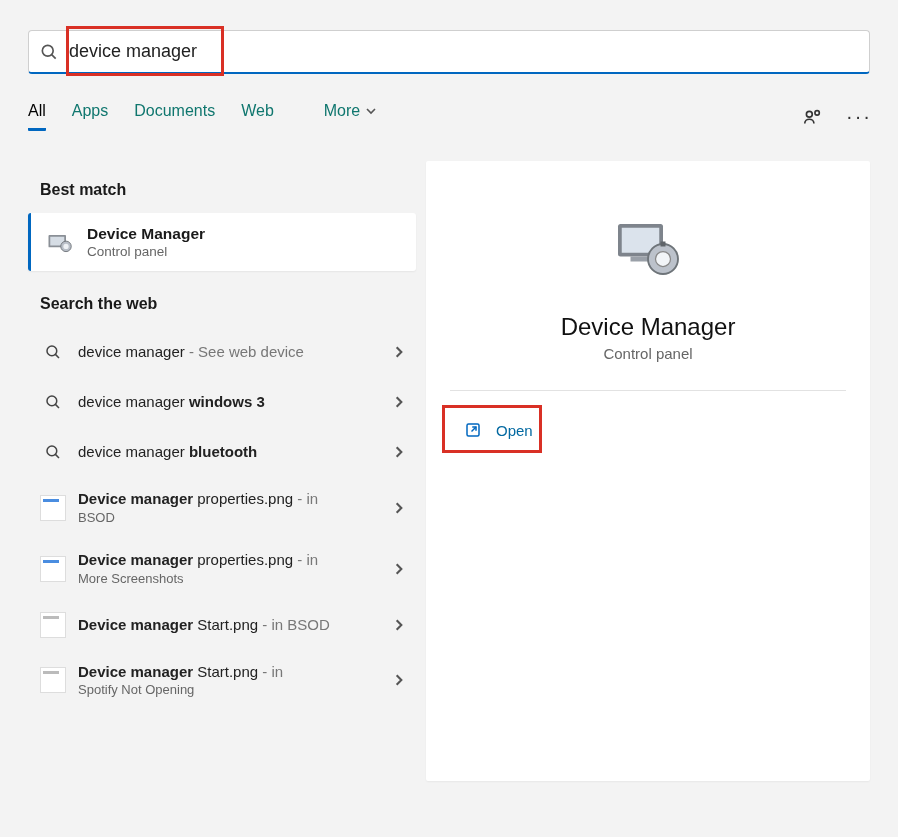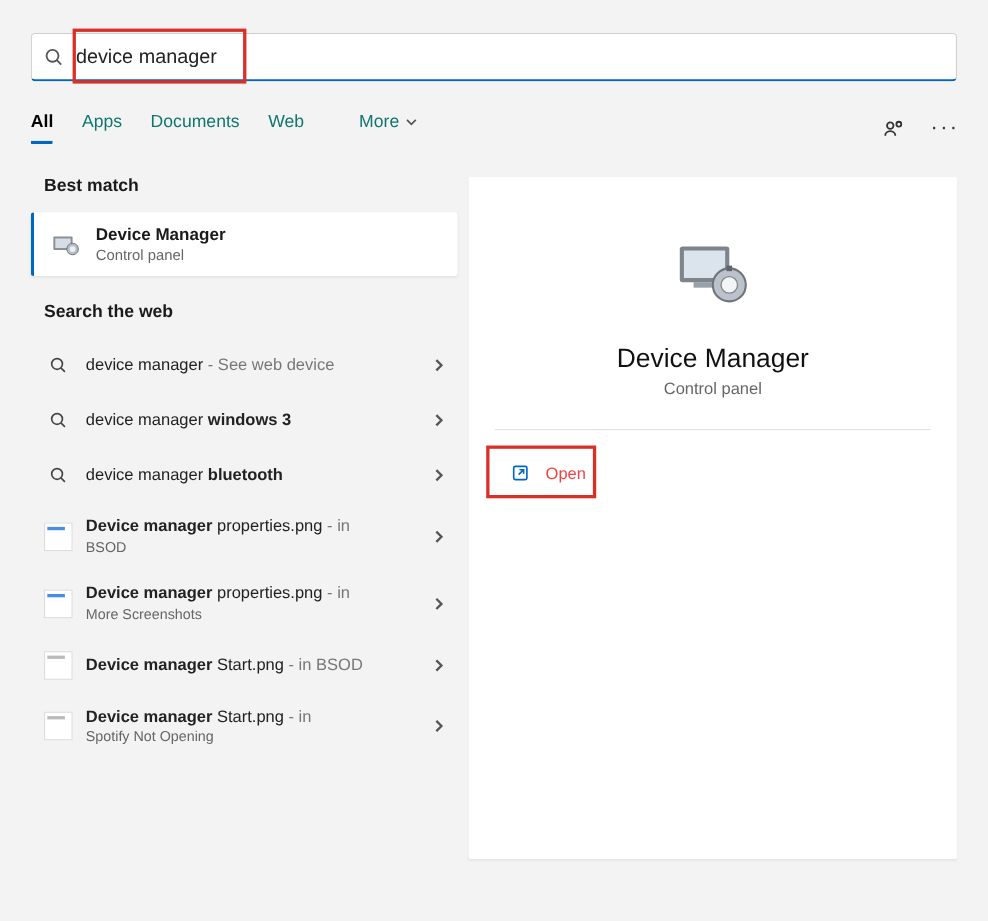--- a/index.html
+++ b/index.html
@@ -60,31 +60,32 @@
     font-size: 16px;
     color: #0f766e;
     cursor: pointer;
     padding-bottom: 8px;
     border-bottom: 3px solid transparent;
   }
   .tab.active {
     color: #000;
     border-bottom: 3px solid #0067c0;
     border-radius: 1px;
-    font-weight: 700;
+    font-weight: 400;
   }
   .tab-more { display: flex; align-items: center; gap: 5px; margin-left: 24px; }
   .actions { display: flex; gap: 24px; align-items: center; color:#444; }
   .icon-btn { cursor: pointer; width:22px; height:22px; display:flex; align-items:center; justify-content:center; font-size:18px; color:#333;}
 
   
   .main { display: flex; gap: 0; }
   .left {
     width: 388px;
     flex-shrink: 0;
+    margin-top: 20px;
   }
   .right {
     flex: 1;
     background: #fff;
     border-radius: 2px;
     padding: 28px 24px 40px 24px;
     margin-left: 10px;
     box-shadow: 0 1px 2px rgba(0,0,0,0.05);
     min-height: 620px;
   }
@@ -146,21 +147,21 @@
     display:flex; flex-direction:column; align-items:center;
   }
   .preview-icon { width:80px; height:80px; margin: 20px 0 24px; }
   .preview-title { font-size: 24px; font-weight:400; color:#111; margin-bottom:4px; text-align:center;}
   .preview-sub { font-size: 15px; color:#666; margin-bottom:28px; }
   .divider { width:100%; height:1px; background:#e2e2e2; margin-bottom:20px; }
   .open-btn {
     display:flex; align-items:center; gap:14px;
     padding: 10px 14px;
     font-size: 15px;
-    color:#ef4444;
+    color:#0369a1;
     cursor:pointer;
     align-self:flex-start;
     position:relative;
   }
   .open-icon { width:18px; height:18px; color:#0067c0; }
   .hl-open { top:-6px; left:-8px; width:100px; height:48px; }
 
   svg { display:block; }
 </style>
 </head>

